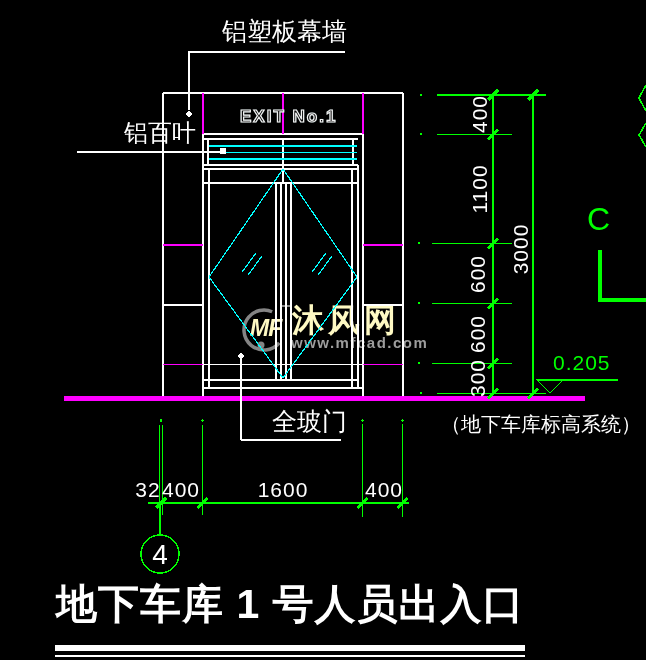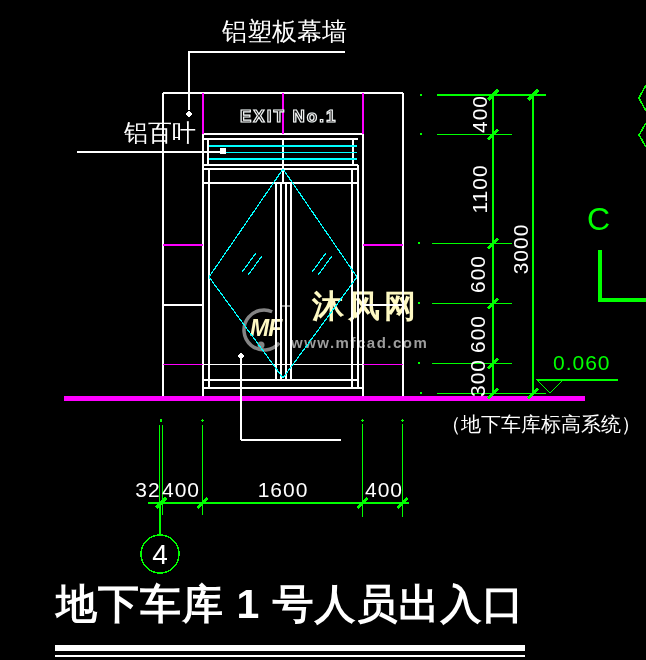--- a/index.html
+++ b/index.html
@@ -36,21 +36,21 @@
 <div id="viewport">
 
   <svg width="646" height="660" viewBox="0 0 646 660">
     <g stroke="#848484" fill="none">
       <circle cx="264" cy="330" r="20" stroke-width="3.5" stroke-dasharray="88 37" transform="rotate(40 264 330)"></circle>
       <path d="M286,300 V312 M280,306 H292" stroke-width="2"></path>
       <circle cx="261" cy="345" r="3.5" fill="#848484" stroke="none"></circle>
     </g>
   </svg>
   <div class="txt wm" id="wm-logo-text" style="left:250px;top:317px;">MF</div>
-  <div class="txt wm" id="wm-name" style="left:292px;top:290px;margin-left:20px;">沐风网</div>
+  <div class="txt wm" id="wm-name" style="left:292px;top:304px;">沐风网</div>
   <div class="txt wm" id="wm-url" style="left:291px;top:335px;text-align:center;">www.mfcad.com</div>
 
   <svg width="646" height="660" viewBox="0 0 646 660" shape-rendering="crispEdges">
 
     <g stroke="#ffffff" stroke-width="1.2" fill="none">
       <path d="M163,93 H403 M163,93 V395.5 M403,93 V395.5"></path>
       <path d="M203,134 H363 M203,134 V395.5 M363,134 V395.5"></path>
       <path d="M203,139 H358 M203,165 H358 M208,139 V165 M353,139 V165 M283,139 V183"></path>
       <path d="M203,169 H358 M203,183 H358"></path>
       <path d="M209,169 V388 M352,169 V388 M358,165 V388"></path>
@@ -125,22 +125,23 @@
 
     <g stroke="#00ff00" stroke-width="1.6" fill="none">
       <polyline points="646,85 639,98 646,111"></polyline>
       <polyline points="646,123 639,135 646,147"></polyline>
     </g>
   </svg>
 
   <div class="txt cn" style="left:222px;top:19px;font-size:25px;">铝塑板幕墙</div>
   <div class="txt cn" style="left:76px;top:121px;font-size:24px;margin-left:48px;">铝百叶</div>
   <div class="txt" id="exit-sign" style="left:240px;top:108px;">EXIT No.1</div>
+  <div class="txt cn" style="left:272px;top:409px;font-size:25px;">全玻门</div>
   <div class="txt cn" style="left:441px;top:414px;font-size:20px;text-align:right;">（地下车库标高系统）</div>
-  <div class="txt green" style="left:553px;top:352px;font-size:21px;letter-spacing:1px;">0.060</div>
+  <div class="txt green" style="left:553px;top:352px;font-size:21px;letter-spacing:1px;">0.205</div>
   <div class="txt green" style="left:587px;top:203px;font-size:32px;">C</div>
   <div class="txt center" style="left:160px;top:555px;font-size:28px;">4</div>
 
   <div class="txt dim dim-v" style="left:479px;top:114px;">400</div>
   <div class="txt dim dim-v" style="left:479px;top:189px;">1100</div>
   <div class="txt dim dim-v" style="left:477px;top:274px;">600</div>
   <div class="txt dim dim-v" style="left:477px;top:334px;">600</div>
   <div class="txt dim dim-v" style="left:477px;top:378px;">300</div>
   <div class="txt dim dim-v" style="left:520px;top:249px;">3000</div>
 

